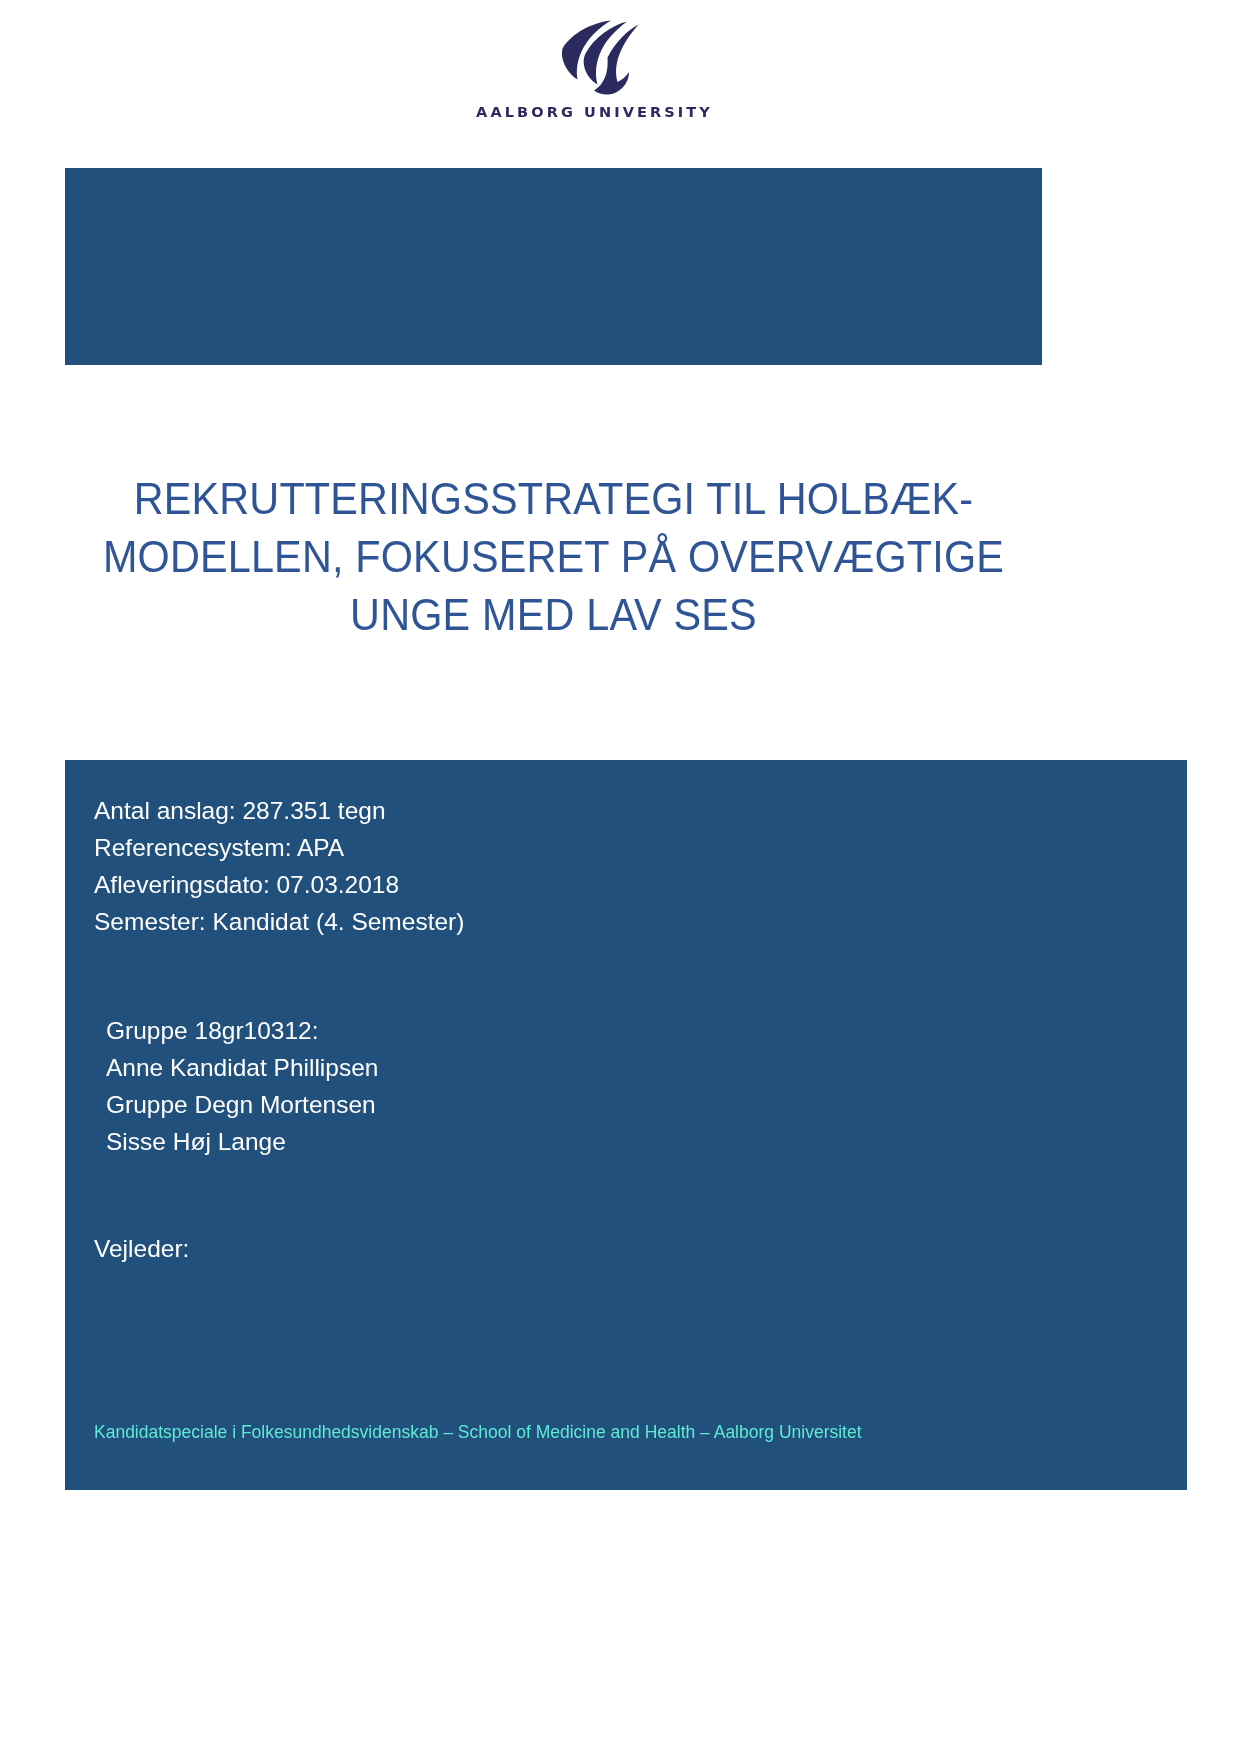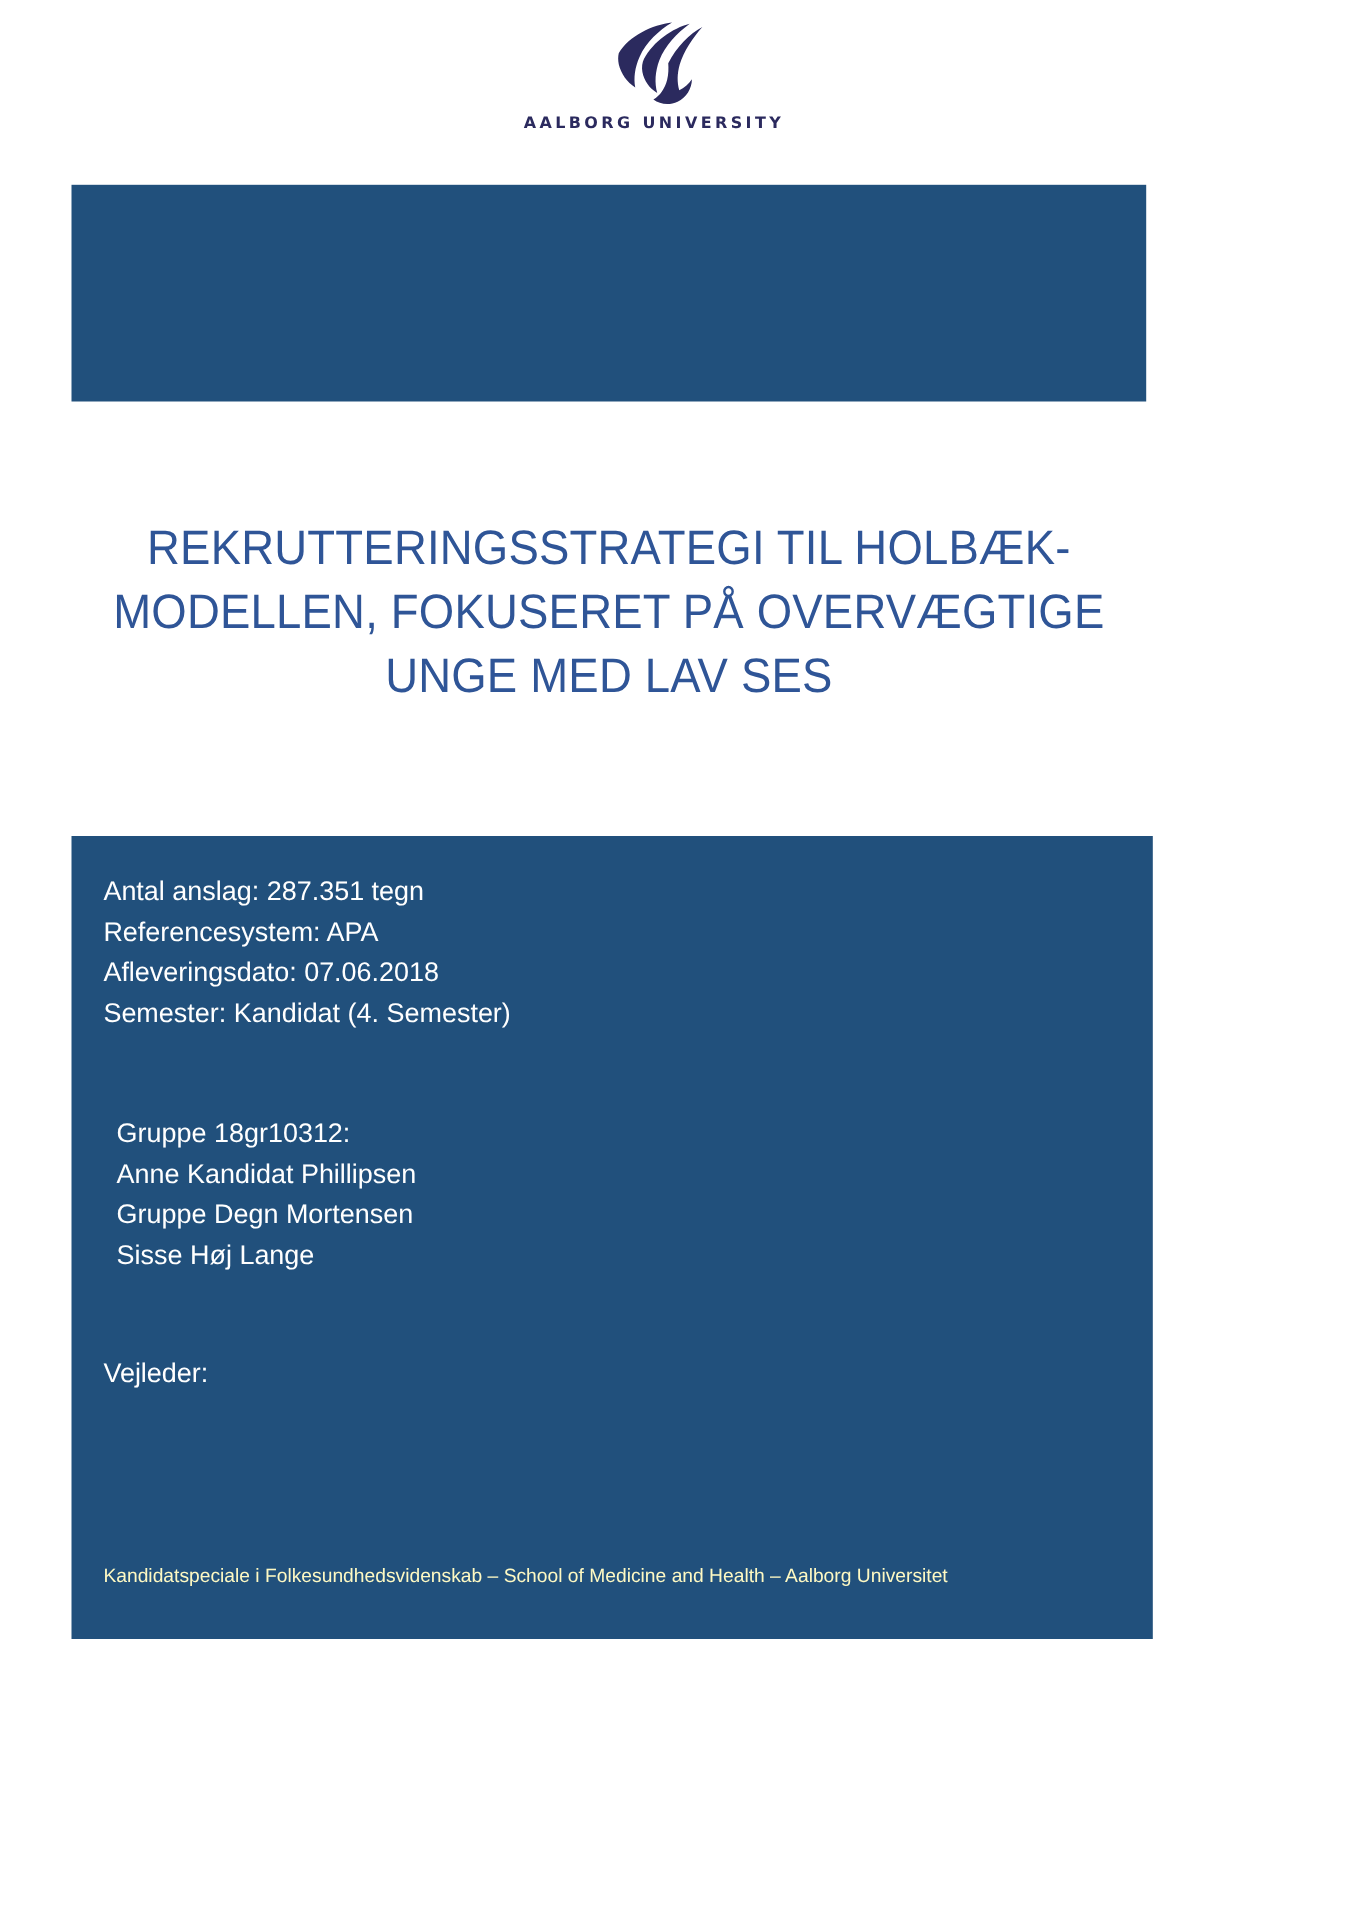--- a/index.html
+++ b/index.html
@@ -69,21 +69,21 @@
     transform: scaleX(0.94);
     transform-origin: center center;
     white-space: nowrap;
   }
 
   
   #info-box {
     position: absolute;
     left: 65px;
     top: 760px;
-    width: 983px;
+    width: 1122px;
     height: 730px;
     background: #21507c;
     box-sizing: border-box;
     padding: 0;
   }
   .info-text {
     position: absolute;
     left: 29px;
     color: #ffffff;
     font-family: "Liberation Sans", sans-serif;
@@ -91,21 +91,21 @@
     line-height: 37px;
     white-space: nowrap;
   }
   #meta-group   { top: 32px; }
   #people-group { top: 252px; margin-left: 12px; }
   #advisor-group{ top: 470px; }
   #footer-line {
     position: absolute;
     left: 29px;
     top: 660px;
-    color: #fef9c3;
+    color: #5eead4;
     font-family: "Liberation Sans", sans-serif;
     font-size: 17.5px;
     line-height: 24px;
     white-space: nowrap;
   }
   .info-text span,
   #footer-line span { display: block; }
 </style>
 </head>
 <body>
@@ -127,21 +127,21 @@
   <span class="title-line">REKRUTTERINGSSTRATEGI TIL HOLBÆK-</span>
   <span class="title-line">MODELLEN, FOKUSERET PÅ OVERVÆGTIGE</span>
   <span class="title-line">UNGE MED LAV SES</span>
 </div>
 
 <div id="info-box">
 
   <div class="info-text" id="meta-group">
     <span>Antal anslag: 287.351 tegn</span>
     <span>Referencesystem: APA</span>
-    <span>Afleveringsdato: 07.06.2018</span>
+    <span>Afleveringsdato: 07.03.2018</span>
     <span>Semester: Kandidat (4. Semester)</span>
   </div>
 
   <div class="info-text" id="people-group">
     <span>Gruppe 18gr10312:</span>
     <span>Anne Kandidat Phillipsen</span>
     <span>Gruppe Degn Mortensen</span>
     <span>Sisse Høj Lange</span>
   </div>
 

